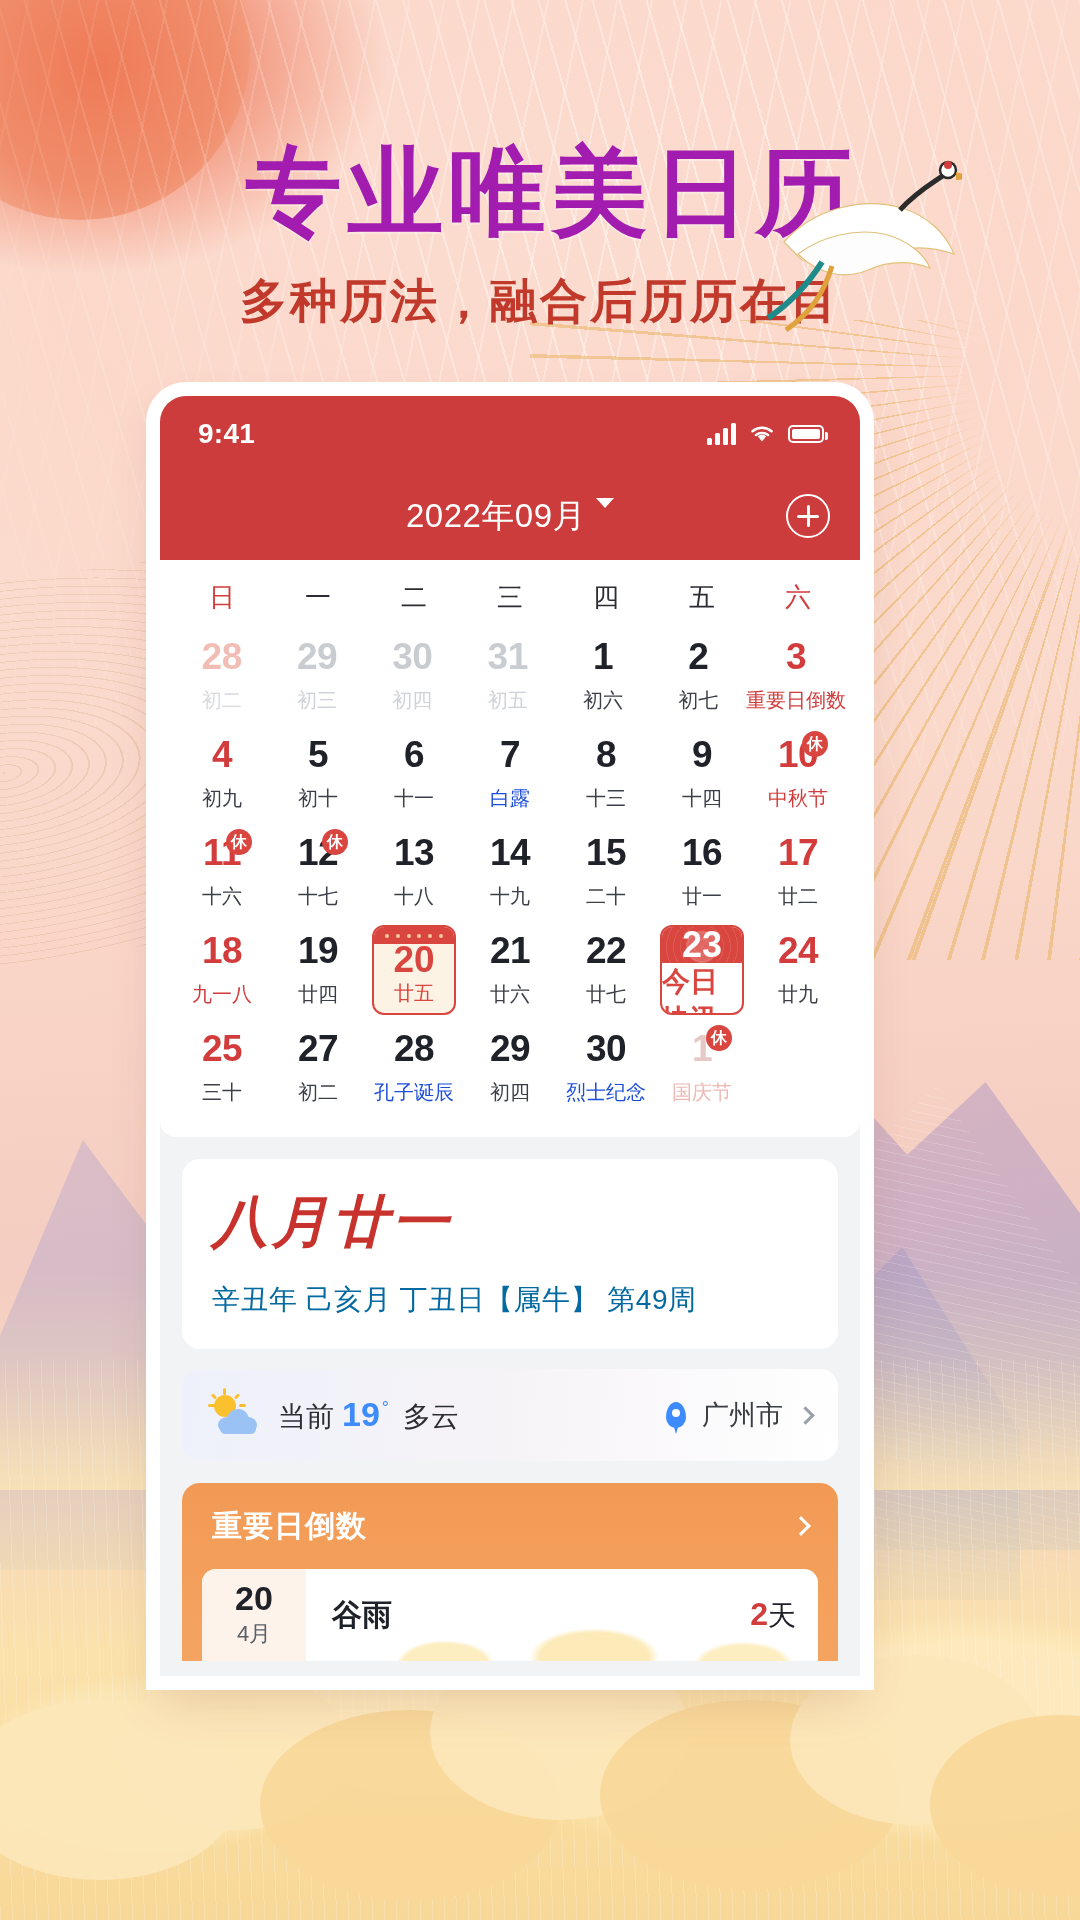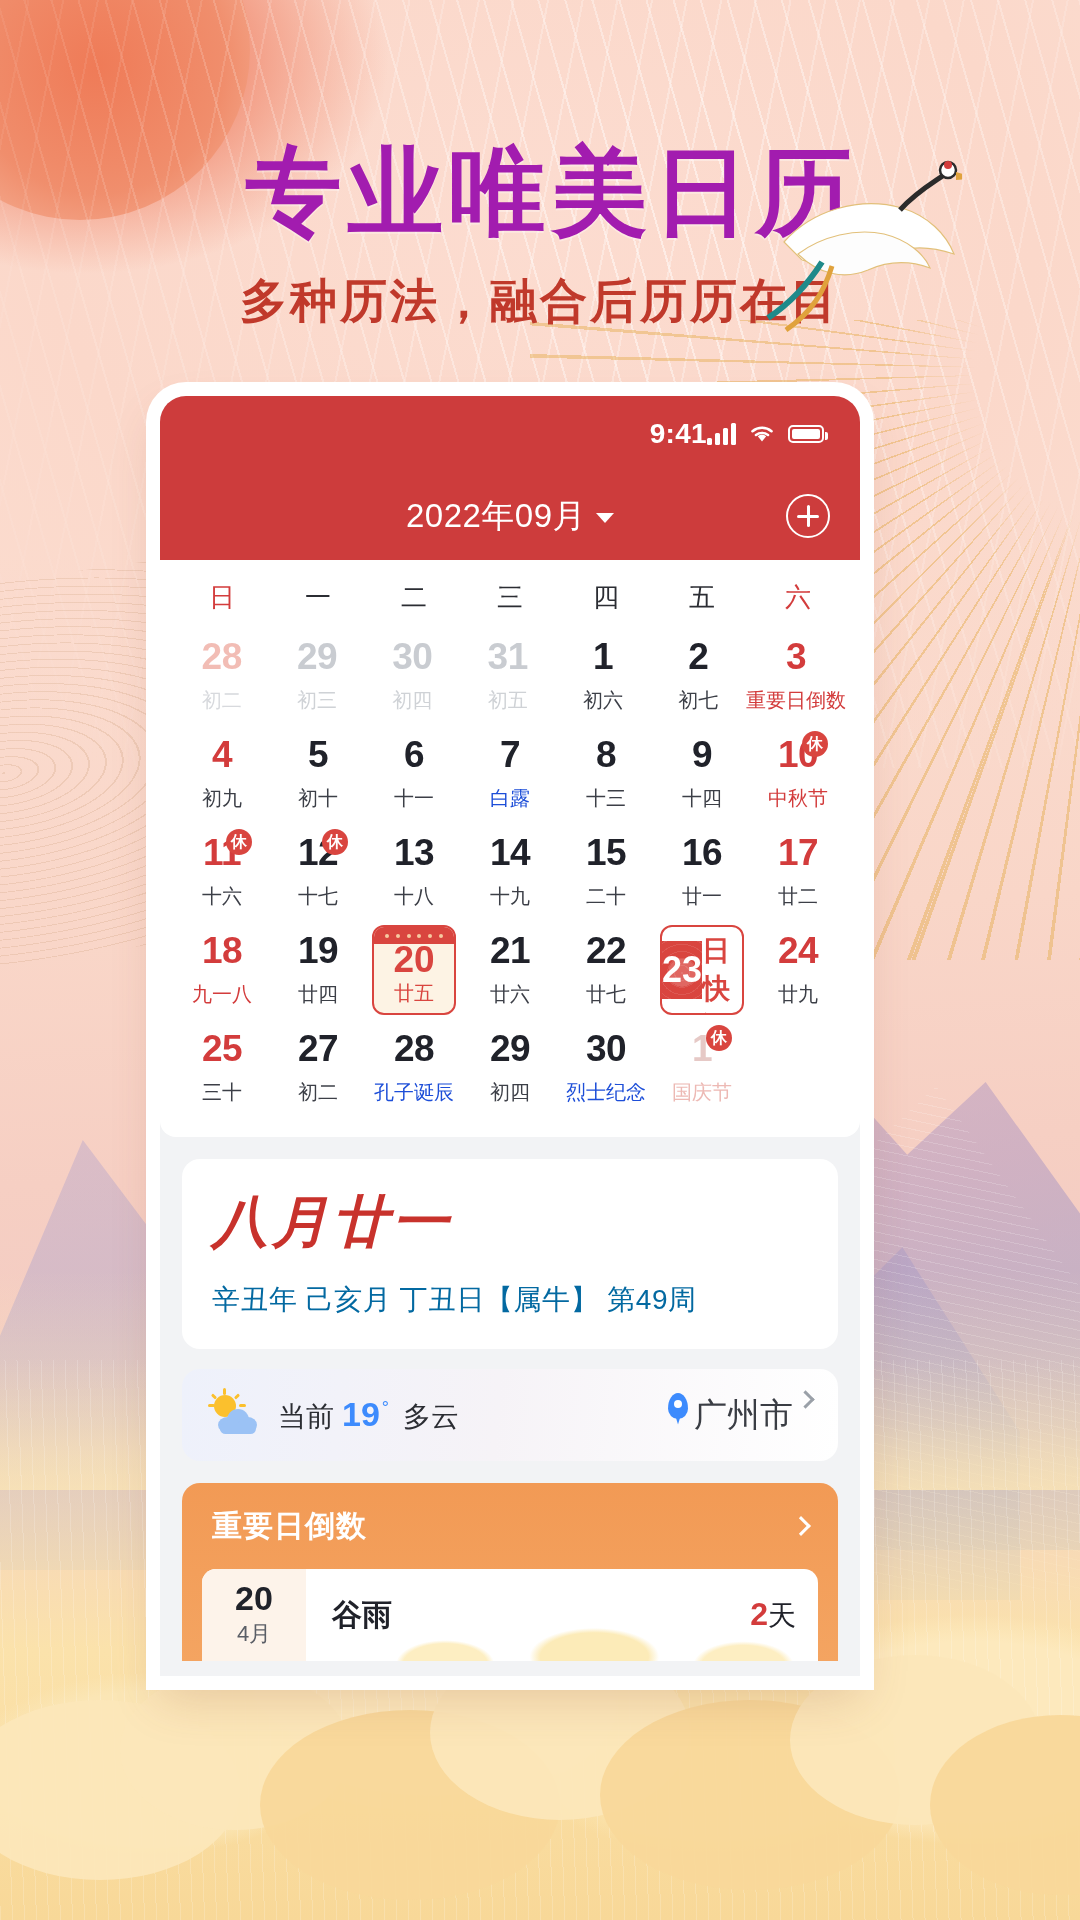--- a/index.html
+++ b/index.html
@@ -133,39 +133,39 @@
     border-radius: 26px 26px 0 0;
     box-shadow: 0 0 0 14px #ffffff, 0 22px 48px rgba(150, 80, 60, 0.22);
     overflow: hidden;
     z-index: 7;
   }
   #screen { position: absolute; inset: 0; background: #f2f3f5; display: flex; flex-direction: column; }
 
   
   #statusbar {
     height: 76px; background: #cd3c3c; color: #fff;
-    display: flex; align-items: center; justify-content: flex-end;
+    display: flex; align-items: center; justify-content: space-between;
     padding: 0 36px 0 38px; flex: none;
   }
   #sb-time { font-size: 28px; font-weight: 600; letter-spacing: .3px; }
   #sb-icons { display: flex; align-items: center; gap: 12px; }
   .bars { display: flex; align-items: flex-end; gap: 3px; height: 22px; }
   .bars i { display: block; width: 5px; background: #fff; border-radius: 1.5px; }
   .bars i:nth-child(1){height:7px}.bars i:nth-child(2){height:12px}
   .bars i:nth-child(3){height:17px}.bars i:nth-child(4){height:22px}
   .batt { width: 36px; height: 18px; border: 2.5px solid #fff; border-radius: 5px; position: relative; }
   .batt::after { content:""; position:absolute; right:-6px; top:5px; width:3px; height:8px; background:#fff; border-radius:0 2px 2px 0;}
   .batt i { position:absolute; inset:2px; background:#fff; border-radius:2px; }
 
   
   #navbar {
     height: 88px; background: #cd3c3c; color: #fff; flex: none;
     display: flex; align-items: center; justify-content: center; position: relative;
   }
-  #nav-title { font-size: 33px; font-weight: 500; letter-spacing: .5px; display:flex; align-items:center; gap:10px;}
+  #nav-title { font-size: 33px; font-weight: 500; letter-spacing: .5px; display:flex; align-items:flex-start; gap:10px;}
   #nav-caret { width:0;height:0;border-left:9px solid transparent;border-right:9px solid transparent;border-top:10px solid #fff; margin-top:4px;}
   #nav-add {
     position: absolute; right: 30px; top: 50%; transform: translateY(-50%);
     width: 44px; height: 44px; border: 2.5px solid #fff; border-radius: 50%;
     display: flex; align-items: center; justify-content: center;
   }
   #nav-add span { position: relative; width: 22px; height: 22px; display:block;}
   #nav-add span::before, #nav-add span::after {
     content:""; position:absolute; background:#fff; border-radius:2px;
   }
@@ -212,21 +212,21 @@
     display:flex; align-items:center; justify-content: space-around; padding: 0 8px;
   }
   .sel-top i { width:4px; height:4px; background:#f7c9a0; border-radius:50%; display:block;}
   .sel-num { font-size: 37px; font-weight: 700; color: #d9453f; line-height:1; margin-top: 14px;}
   .sel-sub { font-size: 20px; color: #d9453f; margin-top: 2px;}
 
   
   .today-box {
     width: 84px; height: 90px; border: 2.5px solid #d9453f; border-radius: 12px;
     background: #fff; overflow: hidden;
-    display:flex; flex-direction: row; align-items:center;
+    display:flex; flex-direction: column; align-items:center;
   }
   .today-top {
     width: 100%; height: 58px; background: #d9453f; position: relative;
     display:flex; align-items:center; justify-content:center;
   }
   .today-top::before {
     content:""; position:absolute; inset:0;
     background: radial-gradient(circle at 50% 55%, rgba(255,255,255,0.18) 0 36%, rgba(255,255,255,0) 37%),
                 repeating-radial-gradient(circle at 50% 55%, rgba(255,255,255,0.10) 0 1px, rgba(255,255,255,0) 1px 7px);
   }
@@ -249,21 +249,21 @@
     border-radius: 18px; height: 92px; display: flex; align-items: center; padding: 0 26px;
   }
   #w-icon { width: 54px; height: 44px; position: relative; flex: none; }
   #w-sun { position:absolute; left:6px; top:2px; width:22px; height:22px; border-radius:50%; background:#fbc02d;}
   .sray { position:absolute; background:#fbc02d; border-radius:2px; }
   #w-cloud { position:absolute; left:10px; top:16px; width:40px; height:24px; }
   #w-cloud b { position:absolute; background:#9bc2f5; border-radius:50%; display:block;}
   #w-text { margin-left: 16px; font-size: 28px; color:#2b2d33; display:flex; align-items:baseline; gap:8px;}
   #w-temp { font-size: 34px; font-weight: 700; color: #3d8bfd; }
   #w-deg { font-size: 18px; color:#3d8bfd; position:relative; top:-12px; left:-6px;}
-  #w-right { margin-left:auto; display:flex; align-items:flex-start; gap:6px; font-size:33px; color:#3a3d44;}
+  #w-right { margin-left:auto; display:flex; align-items:center; gap:16px; font-size:27px; color:#3a3d44;}
   #w-pin { width: 20px; height: 26px; background:#3d8bfd; border-radius: 50% 50% 50% 50%/ 60% 60% 40% 40%; position:relative;}
   #w-pin::before { content:""; position:absolute; left:6px; top:7px; width:8px; height:8px; background:#fff; border-radius:50%;}
   #w-pin::after { content:""; position:absolute; left:7px; bottom:-6px; width:6px; height:10px; background:#3d8bfd; clip-path: polygon(50% 100%, 0 0, 100% 0);}
   .chev { width:13px; height:13px; border-right:3px solid #9aa0a8; border-top:3px solid #9aa0a8; transform: rotate(45deg); }
 
   
   #cd-card {
     margin: 22px 22px 0; border-radius: 18px 18px 0 0; overflow: hidden;
     background: linear-gradient(180deg,#f29a55 0%, #f4a461 100%);
   }

